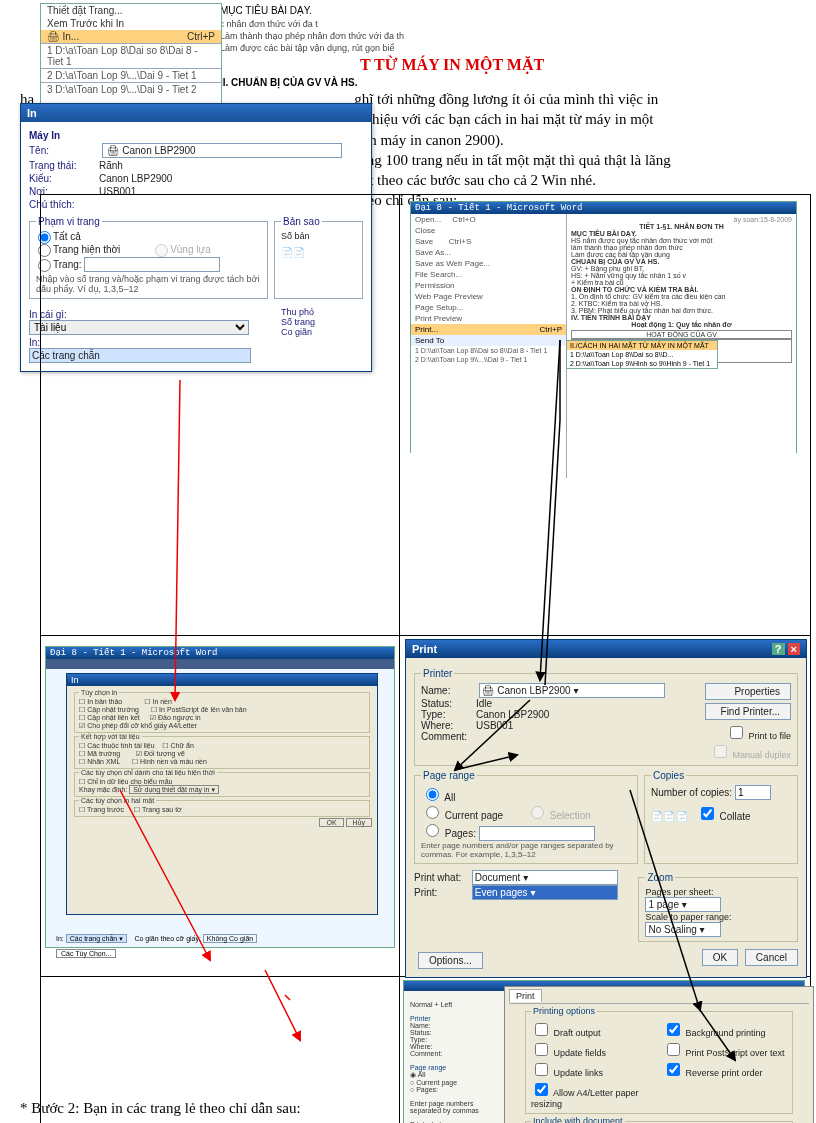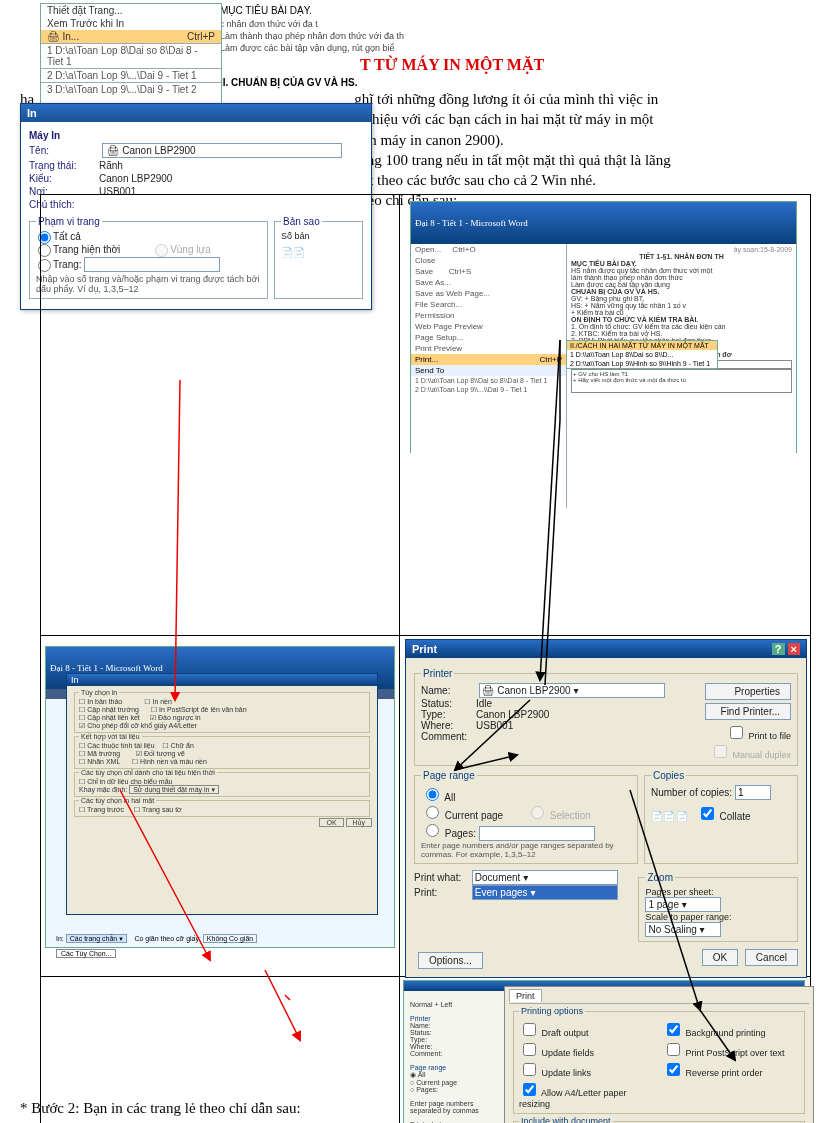--- a/index.html
+++ b/index.html
@@ -28,35 +28,35 @@
 .dlg-vn .lbl{display:inline-block;width:70px;color:#1a1a7a}
 .dlg-vn fieldset{border:1px solid #9ab;margin:4px 0;padding:4px 6px}
 .dlg-vn legend{color:#1a1a7a;font-size:10px}
 .dlg-vn input[type=text]{border:1px solid #7f9db9;font-size:10px;padding:1px 2px}
 .dlg-vn select{border:1px solid #7f9db9;font-size:10px;width:220px}
 .dlg-vn .hl{background:#cfe3ff}
 .dlg-vn .btn{border:1px solid #7f9db9;background:#f3f3f3;padding:1px 8px;font-size:10px}
 .radio{vertical-align:middle;margin:0 2px}
 
 .thumb{position:absolute;border:1px solid #6a8;background:#eef6ff}
-.thumb .ttl{background:linear-gradient(#2a6ec6,#0a3f7d);color:#fff;font-size:9px;padding:16px 4px;font-family:Liberation Serif, serif}
+.thumb .ttl{background:linear-gradient(#2a6ec6,#0a3f7d);color:#fff;font-size:9px;padding:1px 4px;font-family:Liberation Mono, monospace}
 
 .dlg-en{position:absolute;left:5px;top:3px;width:400px;background:#ece9d8;border:1px solid #0a3f7d;font-family:Tahoma,sans-serif;font-size:10px;color:#222}
 .dlg-en .tb{background:linear-gradient(#2a6ec6,#0a3f7d);color:#fff;font-weight:bold;padding:3px 6px;font-size:11px;display:flex;justify-content:space-between}
 .dlg-en .body{padding:8px}
 .dlg-en fieldset{border:1px solid #c0c0a0;margin:2px 0;padding:4px 6px;background:#ece9d8}
 .dlg-en legend{color:#0a3f7d}
 .dlg-en .lbl{display:inline-block;width:55px}
 .dlg-en .dd{border:1px solid #7f9db9;background:#fff;font-size:10px;padding:1px 2px;display:inline-block}
 .dlg-en .ddhl{background:#316ac5;color:#fff}
 .dlg-en input[type=text]{border:1px solid #7f9db9;font-size:10px;padding:1px 2px}
 .dlg-en .btn{border:1px solid #7f9db9;background:#f3f3f3;padding:2px 10px;font-size:10px;margin-left:4px}
 
 .dlg-opts{position:absolute;left:100px;top:5px;width:300px;background:#ece9d8;border:1px solid #888;font-family:Tahoma,sans-serif;font-size:9px;color:#222;padding:4px}
-.dlg-opts fieldset{border:1px solid #c0c0a0;margin:2px 4px;padding:3px 5px}
+.dlg-opts fieldset{border:1px solid #c0c0a0;margin:2px 16px;padding:3px 5px}
 .dlg-opts legend{color:#0a3f7d}
 .dlg-opts .ck{display:block;margin:1px 0}
 
 .small-thumb{position:absolute;border:1px solid #6a8;background:#f5f5f0;font-family:Tahoma,sans-serif;font-size:8px;color:#333}
 
 svg.arrows{position:absolute;left:0;top:0;pointer-events:none}
 
 .step2{position:absolute;left:20px;top:1098px;font-size:15px}
 </style>
 </head>
@@ -111,20 +111,33 @@
           <input type="text" style="width: 130px;"></div>
         <div style="color:#555;font-size:9px;margin-top:2px">Nhập vào số trang và/hoặc phạm vi trang được tách bởi dấu phẩy.  Ví dụ, 1,3,5–12</div>
       </fieldset>
       <fieldset style="flex:1">
         <legend>Bản sao</legend>
         <div style="font-size:9px">Số bản</div>
         <div style="margin-top:6px">📄📄</div>
       </fieldset>
     </div>
 
+    <div style="display:flex;gap:6px;margin-top:4px">
+      <div style="flex:3">
+        <div class="row"><span class="lbl">In cái gì:</span>
+          <select><option>Tài liệu</option></select></div>
+        <div class="row"><span class="lbl">In:</span>
+          <span style="display:inline-block;border:1px solid #7f9db9;width:216px;padding:1px 2px" class="hl">Các trang chẵn</span></div>
+      </div>
+      <div style="flex:1;font-size:9px;color:#1a1a7a">
+        <div>Thu phó</div>
+        <div>Số trang</div>
+        <div>Co giãn</div>
+      </div>
+    </div>
 
   </div>
 </div>
 
 <table class="grid-table" style="position:absolute;left:20px;top:190px">
 <tbody>
       <tr>
   <td class="cell-border r1c1" style="position:relative">
     
   </td>

